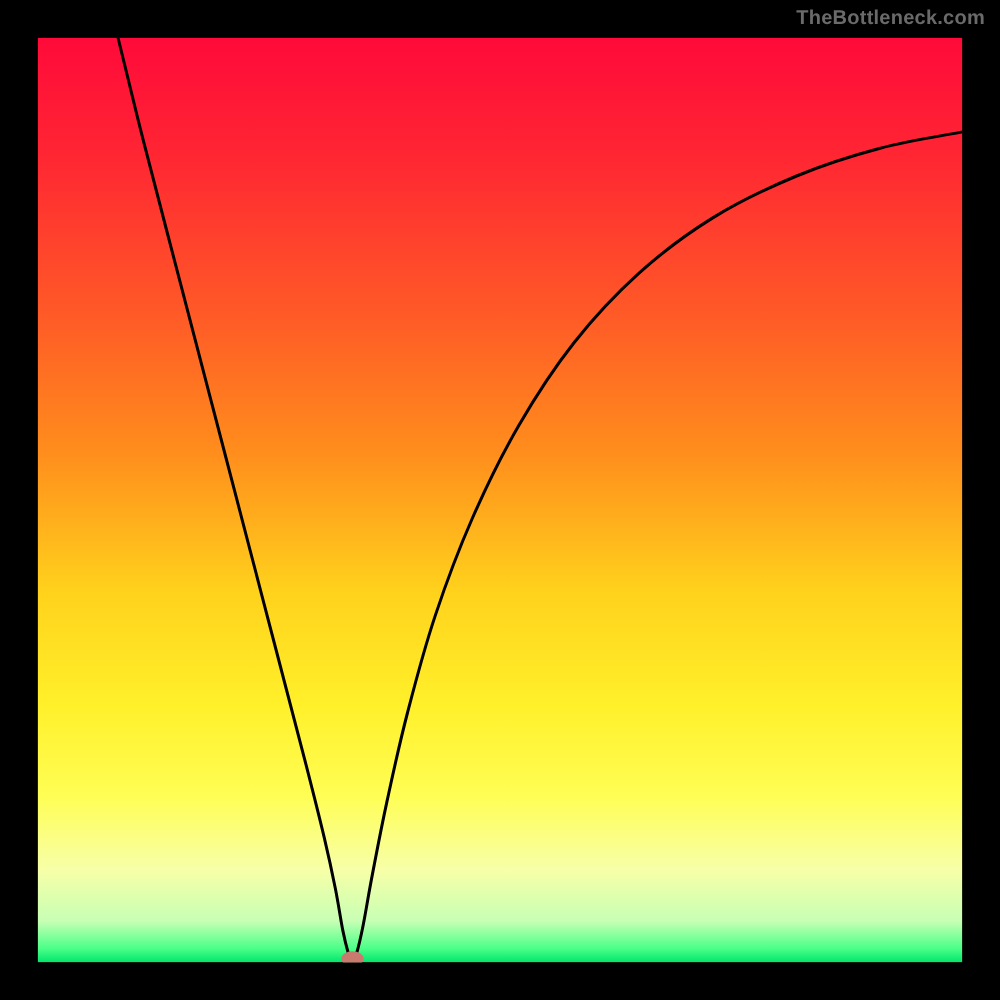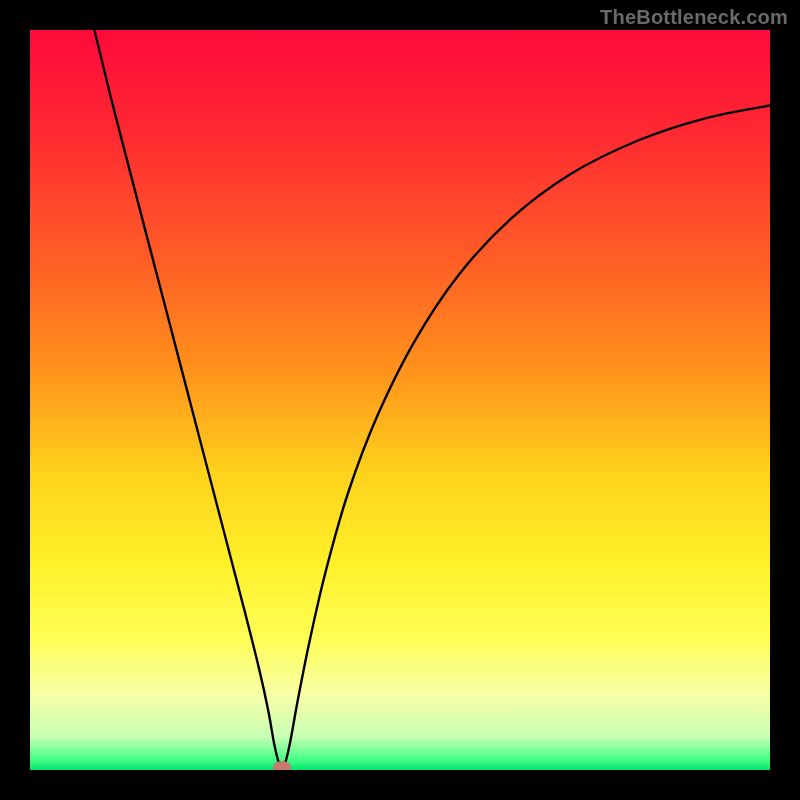--- a/index.html
+++ b/index.html
@@ -39,21 +39,21 @@
     top: 0;
     width: 740px;
     height: 740px;
     pointer-events: none;
   }
   .watermark {
     position: absolute;
     top: 6px;
     right: 12px;
     font-family: Arial, Helvetica, sans-serif;
-    font-size: 20px;
+    font-size: 16px;
     font-weight: 600;
     color: #6a6a6a;
     letter-spacing: 0.2px;
   }
   .dot {
     position: absolute;
     width: 18px;
     height: 12px;
     border-radius: 50%;
     background: #c97a6e;

